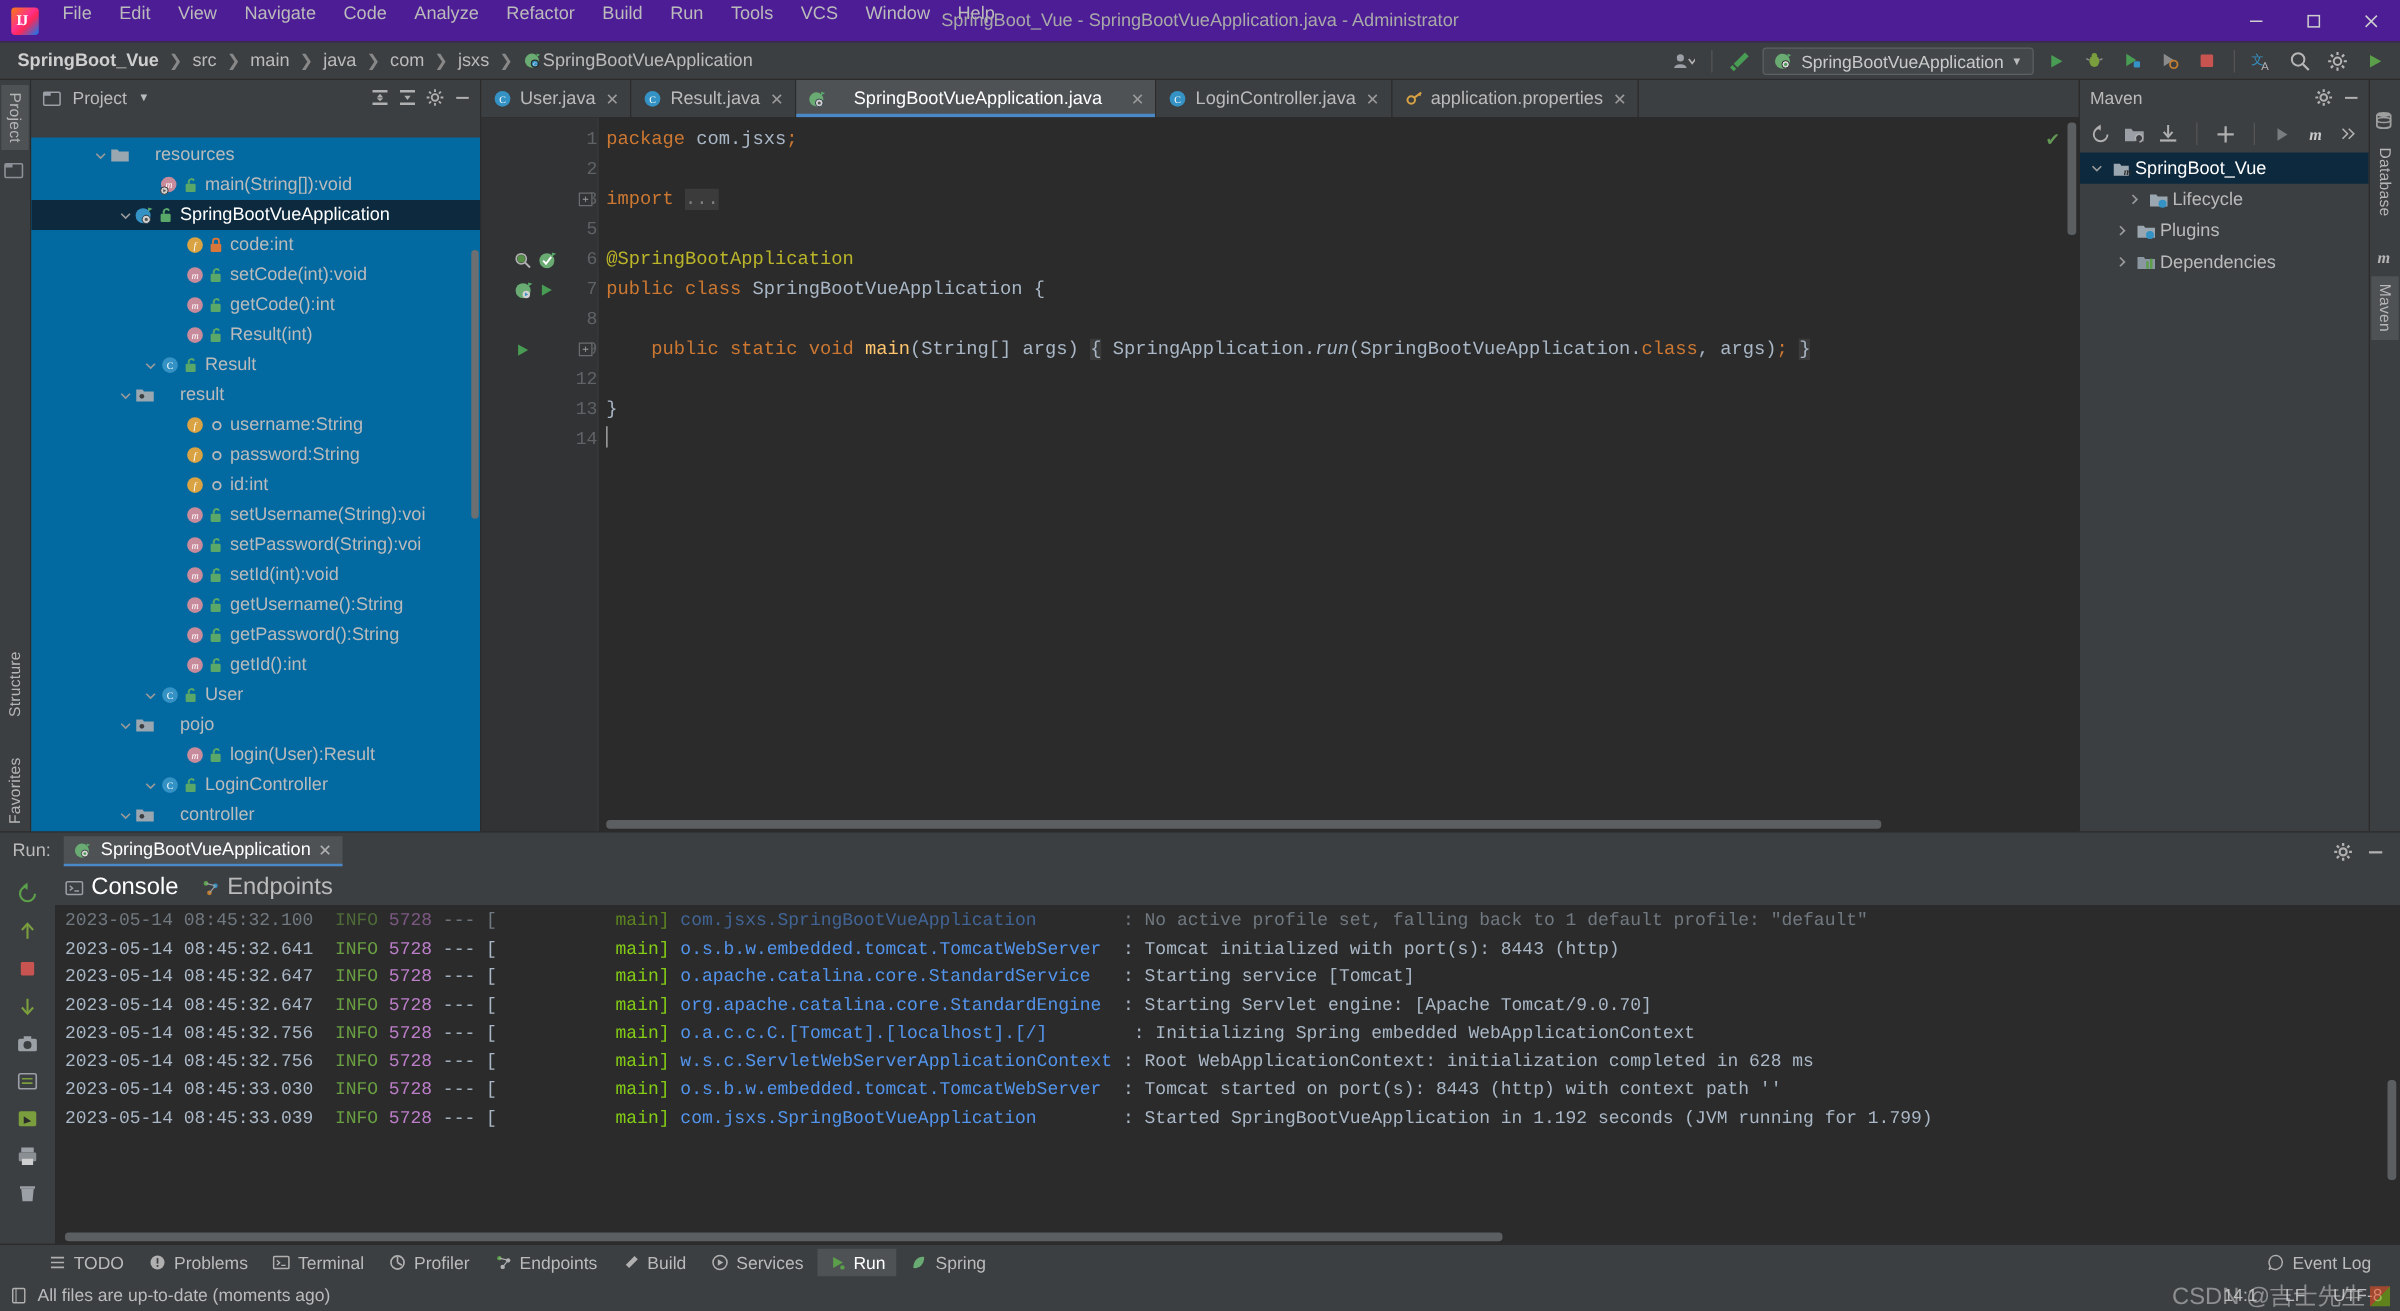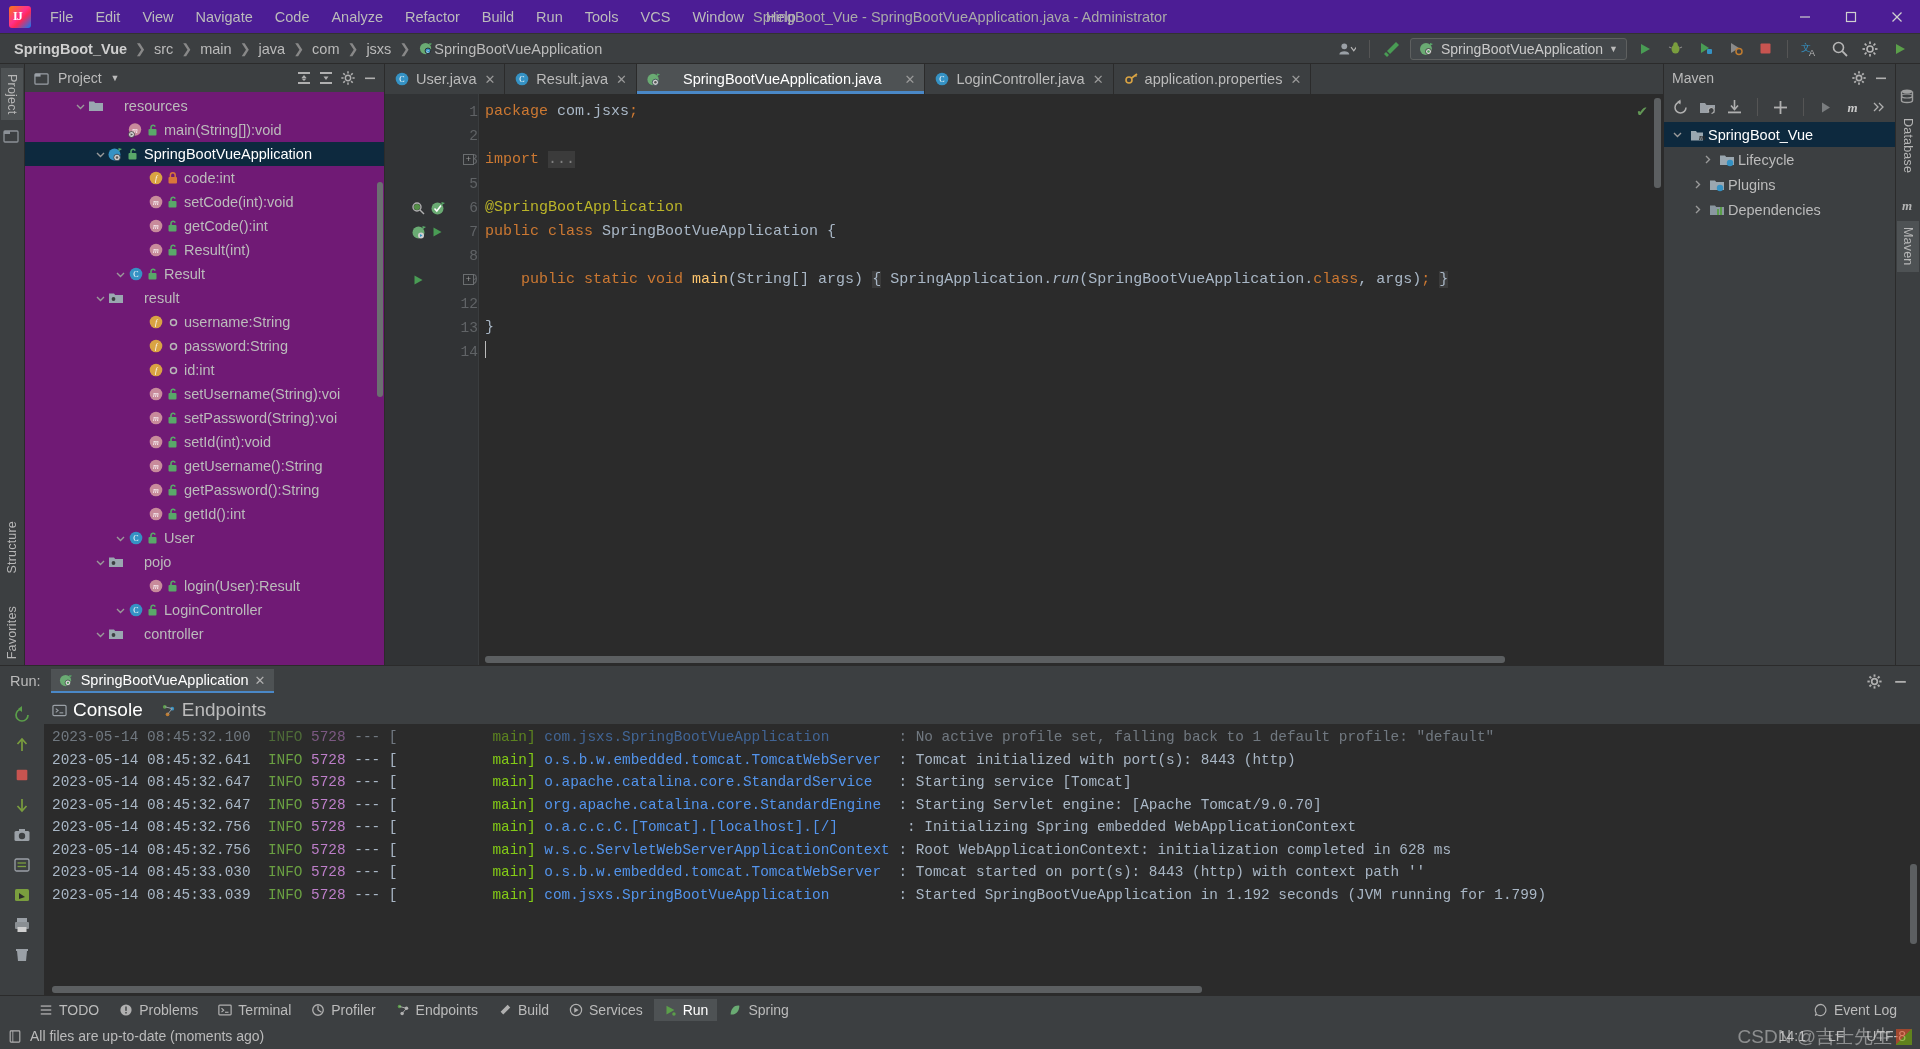--- a/index.html
+++ b/index.html
@@ -13,21 +13,21 @@
   .app { width: 1920px; height: 1049px; display: flex; flex-direction: column; background: #3c3f41; }
 
   
   .titlebar {
     height: 34px; background: #4c1d95; display: flex; align-items: center;
     border-bottom: 1px solid #323232; position: relative; flex: none;
   }
   .ij-logo { width: 22px; height: 22px; margin: 0 8px 0 9px; position: relative; flex:none; }
   .ij-logo .sq { position:absolute; inset:0; border-radius:3px; background:linear-gradient(135deg,#f97a12 0%,#ff318c 45%,#fe2857 60%,#087cfa 100%); }
   .ij-logo .ij { position:absolute; left:4px; top:3px; color:#fff; font-size:12px; font-weight:bold; font-family:"Liberation Serif",serif; letter-spacing:-1px;}
-  .menubar { display: flex; align-items: center; height: 100%; }
+  .menubar { display: flex; height: 100%; }
   .menu-item {
     color: #bbbbbb; font-size: 14.5px; padding: 3px 11px; cursor: default; white-space: nowrap;
   }
   .win-title {
     position:absolute; left: 0; right: 0; text-align:center;
     color: #a9a9a9; font-size: 14.5px; pointer-events:none;
   }
   .win-ctrl { margin-left:auto; display:flex; align-items:center; height:100%; z-index: 3;}
   .win-btn { width: 46px; height: 34px; display:flex; align-items:center; justify-content:center; color:#cfcfcf; font-size: 14px; }
 
@@ -66,21 +66,21 @@
 
   
   .project-panel { width: 360px; background:#3c3f41; display:flex; flex-direction:column; flex:none; border-right:1px solid #2b2b2b;}
   .panel-header {
     height: 28px; display:flex; align-items:center; padding: 0 4px 0 8px; gap:5px; flex:none;
   }
   .panel-title { color:#bbbbbb; font-size:14px; }
   .panel-header-right { margin-left:auto; display:flex; align-items:center; gap:2px; }
   .ph-btn { width:20px; height:20px; display:flex;align-items:center;justify-content:center;color:#b0b0b0; }
 
-  .tree { flex:1; overflow:hidden; position:relative; background:#701a75; padding-top: 2px;}
+  .tree { flex:1; overflow:hidden; position:relative; background:#0369a1; padding-top: 2px; margin-top: 18px;}
   .tree-row { height:24px; display:flex; align-items:center; font-size:14.5px; color:#bbbbbb; white-space:nowrap; }
   .tree-row.sel { background:#0d293e; color:#ffffff; }
   .arrow { width:14px; height:14px; flex:none; display:flex; align-items:center; justify-content:center; color:#9a9a9a; font-size:9px; }
   .arrow.none { visibility:hidden; }
   .ic { width:17px; height:17px; flex:none; margin-right:3px; display:flex; align-items:center; justify-content:center; position:relative;}
   .lockic { width:12px; height:14px; flex:none; margin-right:5px; display:flex; align-items:center; justify-content:center;}
 
   .tree-scroll { position:absolute; right:1px; top:90px; width:6px; height:215px; background:#6b6f71; border-radius:3px;}
 
   

